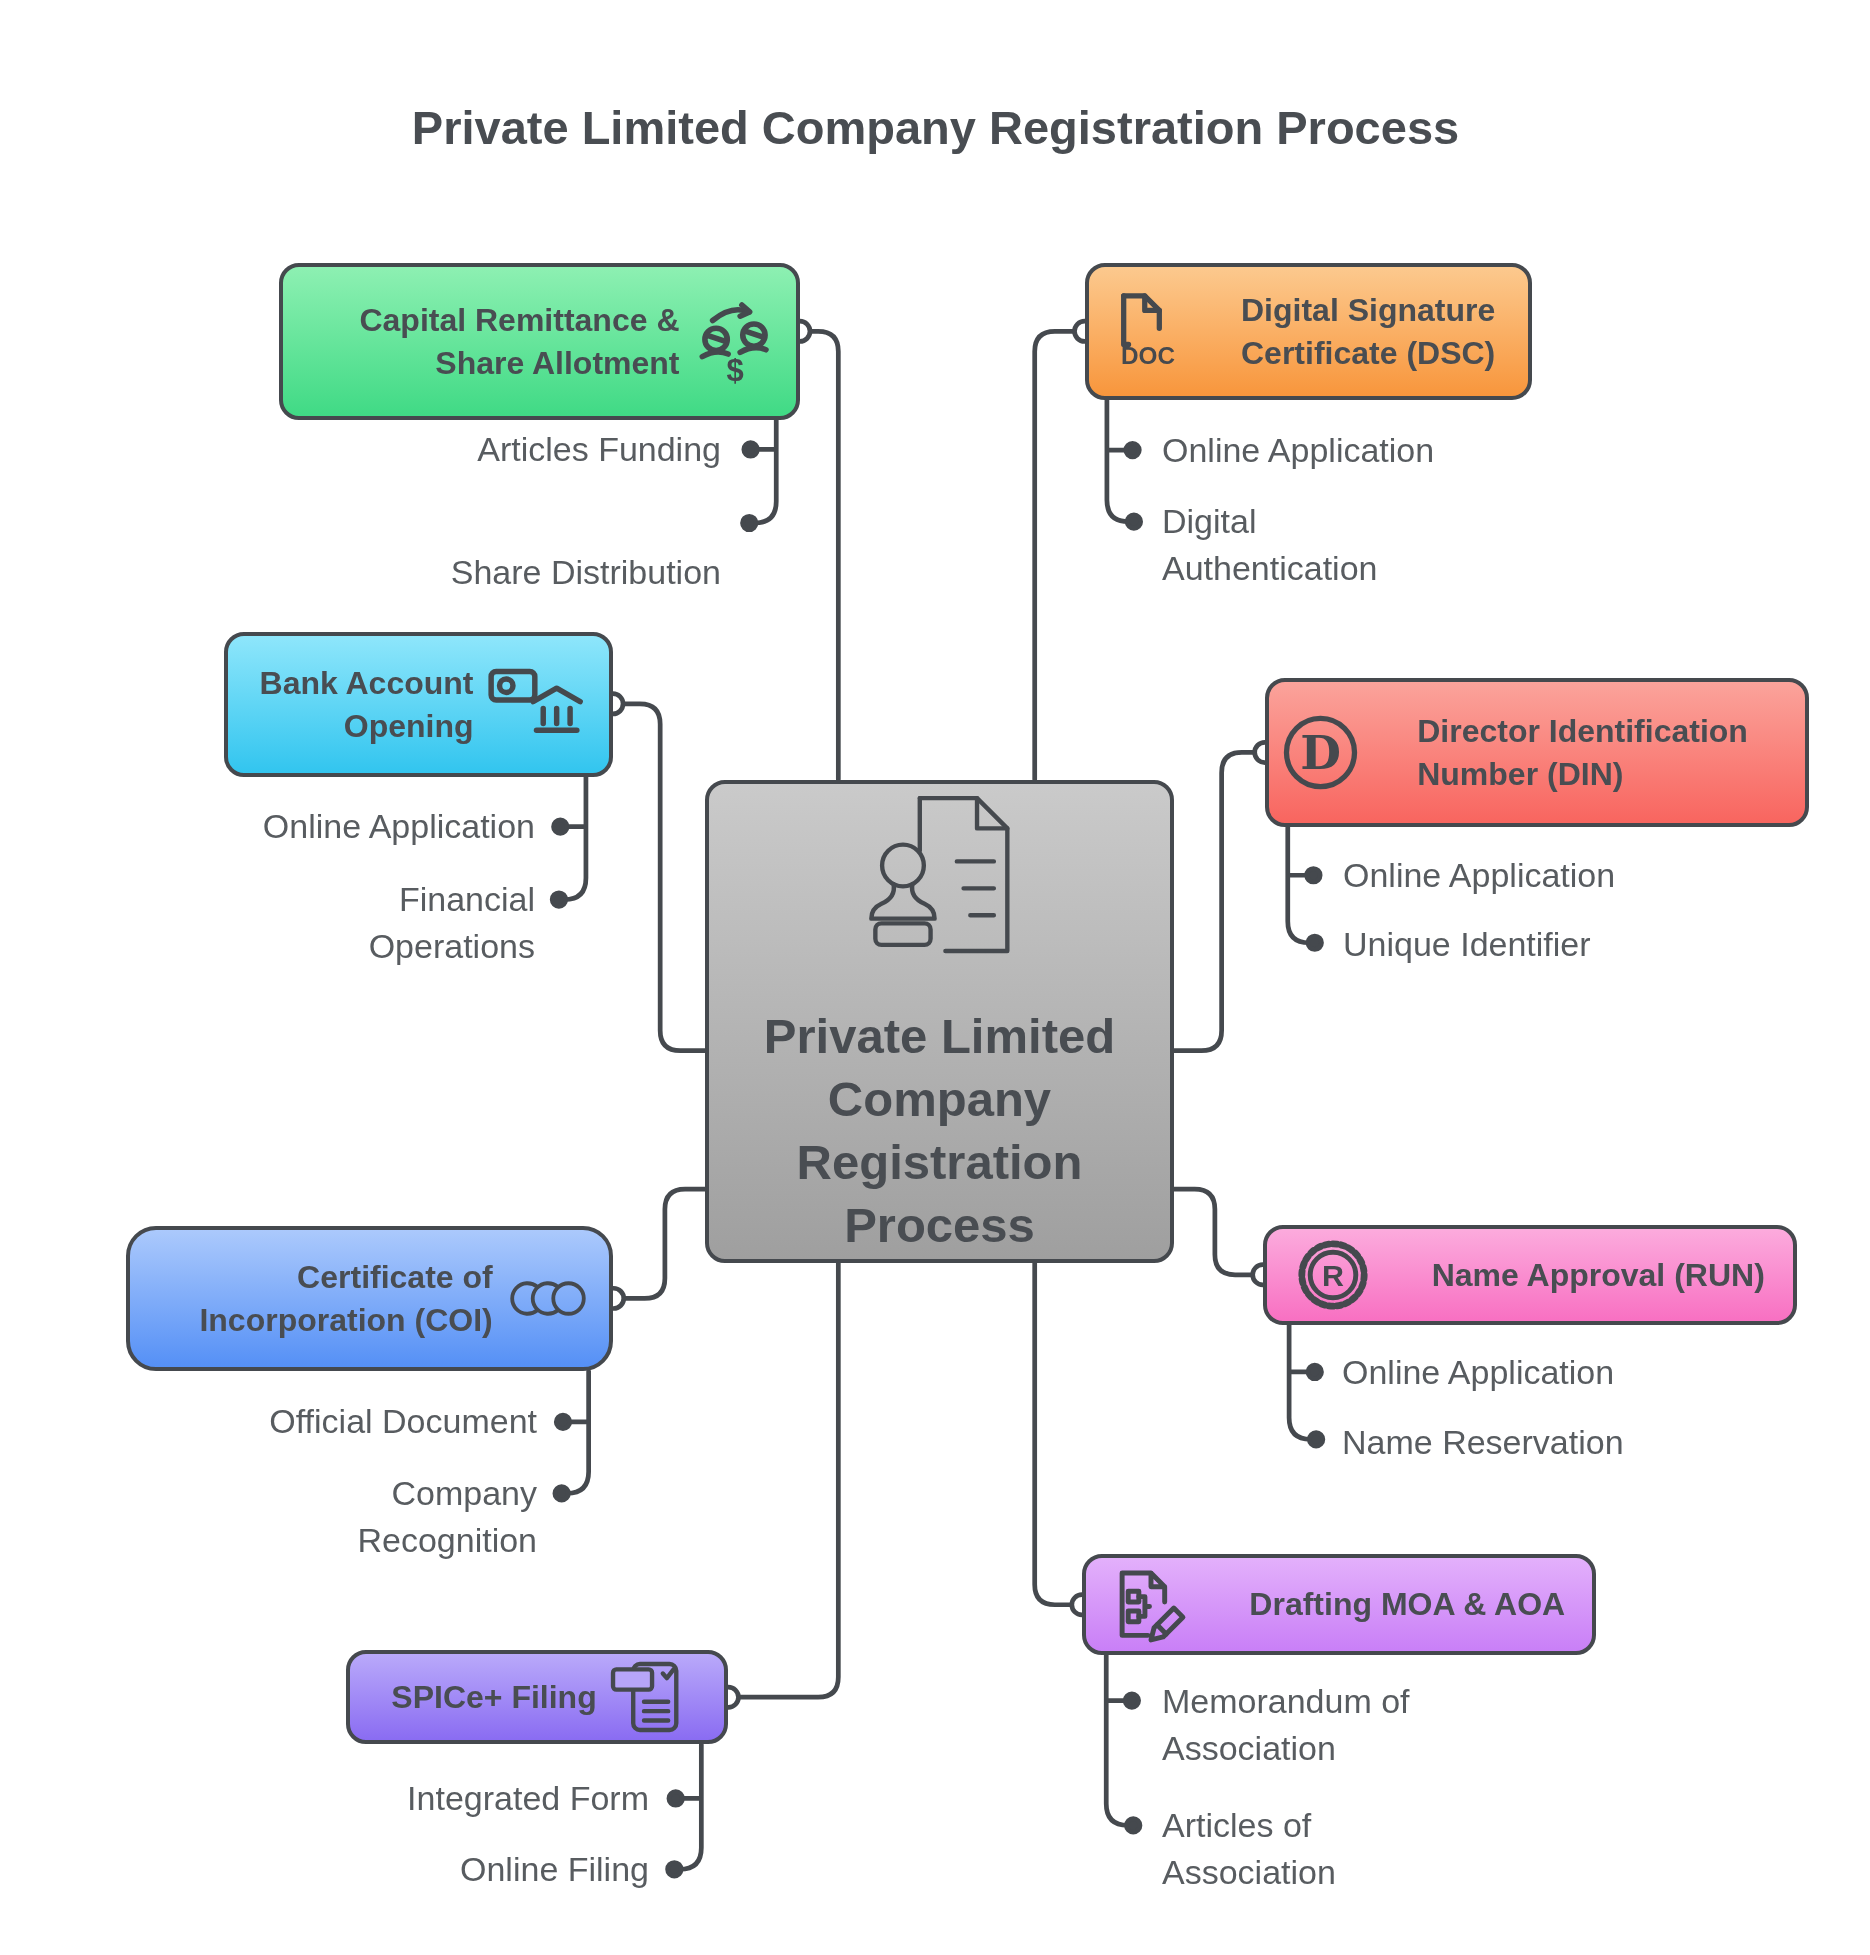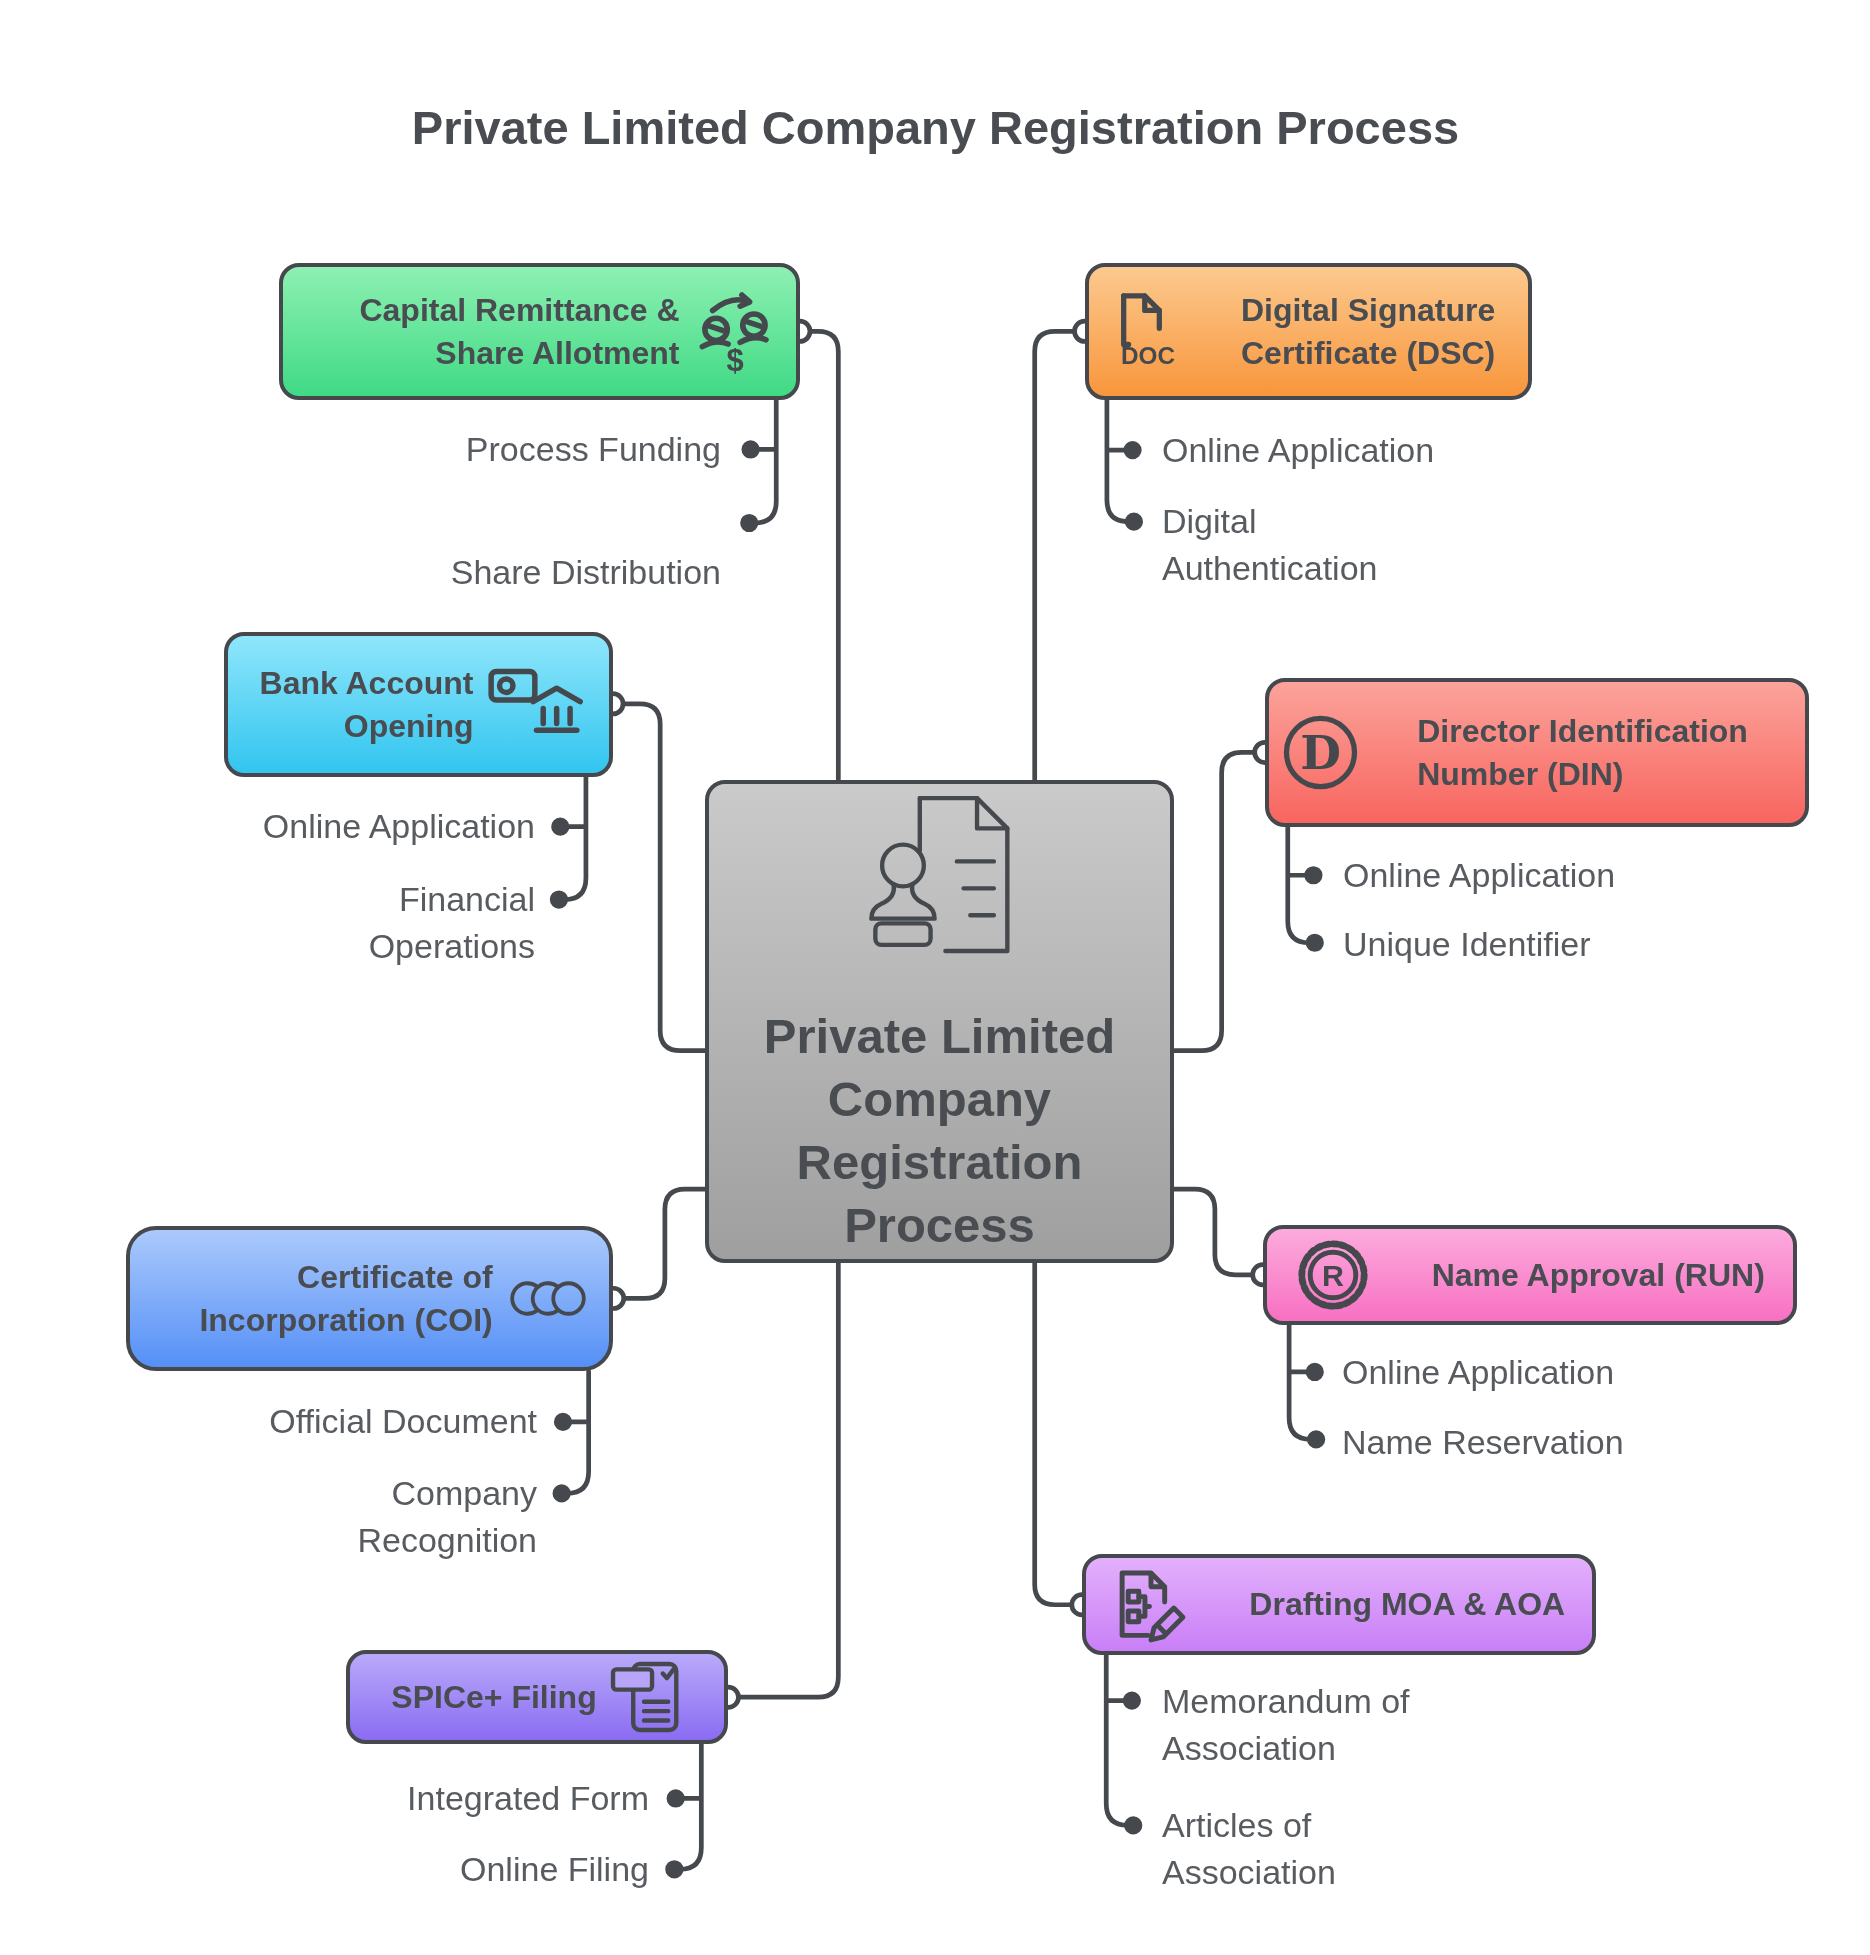--- a/index.html
+++ b/index.html
@@ -12,21 +12,21 @@
         display:flex;align-items:center;justify-content:center;}
   .ntitle{font-weight:bold;font-size:32px;line-height:43px;color:#494d52;}
   .t-right{text-align:right;}
   .t-left{text-align:left;margin-left:47px;}
   .nowrap{white-space:nowrap;}
   .icon{flex:0 0 auto;display:block;}
   .child{position:absolute;font-size:34px;line-height:47px;color:#585c60;}
   .c-right{text-align:right;}
   .c-left{text-align:left;}
   
-  .n-capital{left:279px;top:263px;width:521px;height:137px;gap:12px;padding:0 17.5px;}
+  .n-capital{left:279px;top:263px;width:521px;height:157px;gap:12px;padding:0 17.5px;}
   .n-capital .ntitle{width:378px;}
   .n-dsc{left:1085px;top:263px;width:447px;height:137px;gap:12px;padding:0 12px;}
   .n-dsc .ntitle{width:317px;}
   .n-bank{left:224px;top:632px;width:389px;height:145px;gap:12px;padding:0 20px;}
   .n-bank .ntitle{width:223px;}
   .n-din{left:1265px;top:678px;width:544px;height:149px;gap:9.4px;padding:0 10.8px;}
   .n-din .ntitle{width:418px;}
   .n-coi{left:126px;top:1226px;width:487px;height:145px;gap:10.8px;padding:0 17.5px;border-radius:30px;}
   .n-coi .ntitle{width:348px;}
   .n-run{left:1263px;top:1225px;width:534px;height:100px;gap:13.5px;padding:0 13.5px;}
@@ -219,21 +219,21 @@
         <rect x="20" y="32" width="14" height="14"></rect>
         <rect x="20" y="58" width="14" height="14"></rect>
         <path d="M34,39 h8 v26 h-8 M42,52 h6"></path>
         <path d="M80,54 l12,12 l-26,26 l-16,4 l4,-16 z"></path>
         <path d="M58,76 l12,12"></path>
       </g>
     </svg>
     <div class="ntitle t-left nowrap">Drafting MOA &amp; AOA</div>
   </div>
 
-  <div class="child c-right nowrap ch-capital-0">Process Funding</div>
+  <div class="child c-right nowrap ch-capital-0">Articles Funding</div>
   <div class="child c-right nowrap ch-capital-1">Share Distribution</div>
   <div class="child c-left nowrap ch-dsc-0">Online Application</div>
   <div class="child c-left ch-dsc-1">Digital Authentication</div>
   <div class="child c-right nowrap ch-bank-0">Online Application</div>
   <div class="child c-right ch-bank-1">Financial Operations</div>
   <div class="child c-left nowrap ch-din-0">Online Application</div>
   <div class="child c-left nowrap ch-din-1">Unique Identifier</div>
   <div class="child c-right nowrap ch-coi-0">Official Document</div>
   <div class="child c-right ch-coi-1">Company Recognition</div>
   <div class="child c-left nowrap ch-run-0">Online Application</div>

